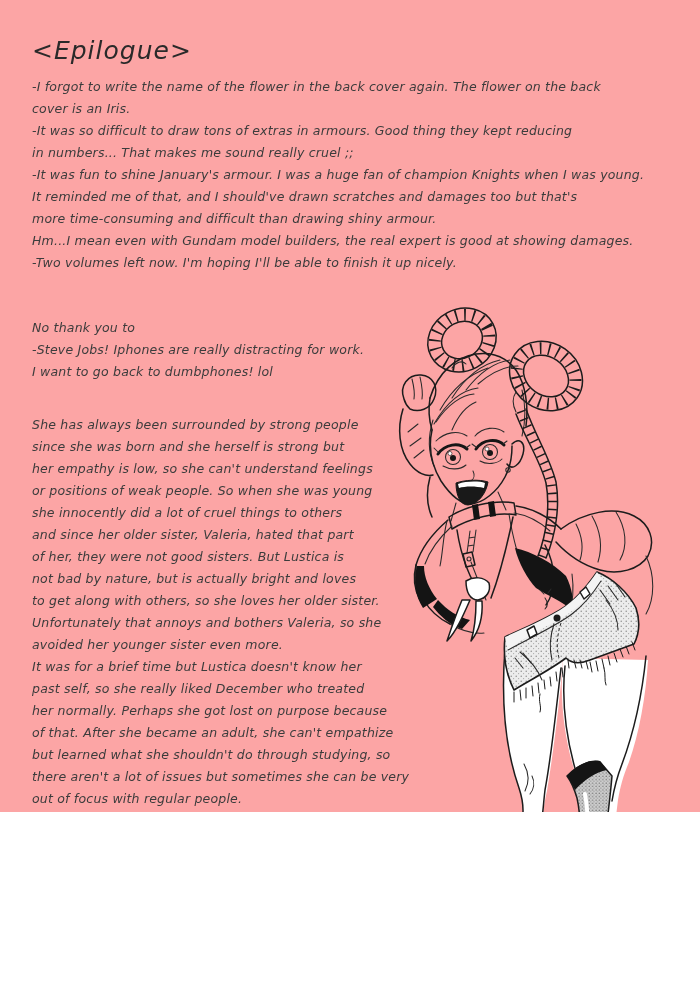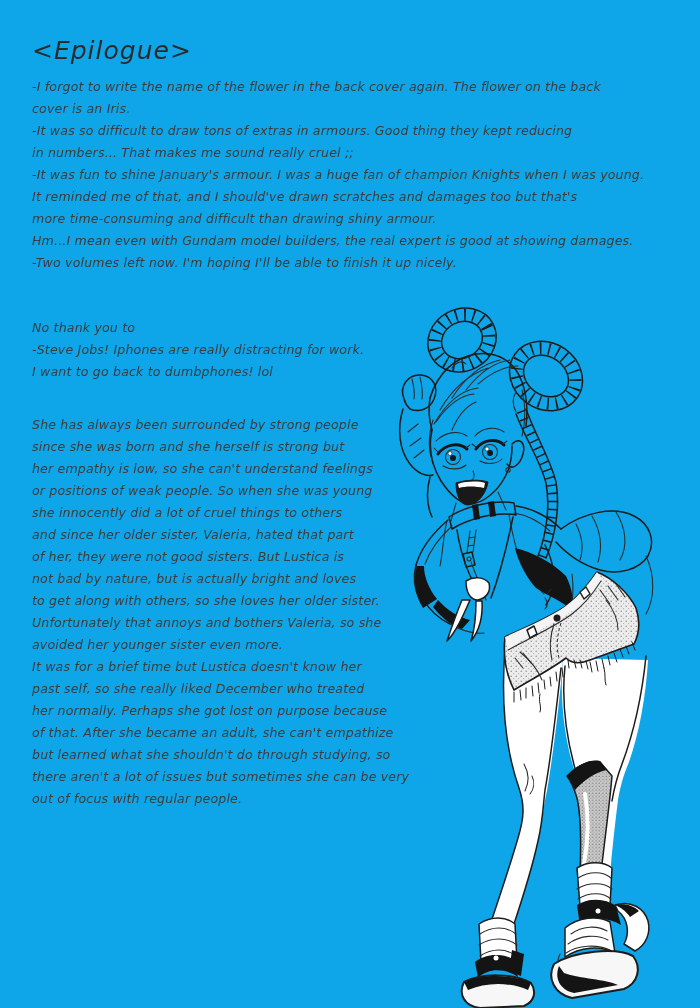--- a/index.html
+++ b/index.html
@@ -1,17 +1,17 @@
 <!DOCTYPE html>
 <html><head>
 <meta charset="utf-8">
 <style>
   html,body{margin:0;padding:0;background:#ffffff;}
   .page{
-    position:relative;width:700px;height:1008px;background:#0ea5e9;
+    position:relative;width:700px;height:812px;background:#fca5a5;
     overflow:hidden;font-family:"DejaVu Sans",sans-serif;color:#383838;
   }
   .title{
     position:absolute;left:32px;top:36px;margin:0;
     font-size:25px;font-weight:500;font-style:italic;letter-spacing:1px;color:#2a2a2a;
   }
   .block{
     position:absolute;left:32px;white-space:pre-line;
     font-style:italic;font-size:12.5px;line-height:22px;
     letter-spacing:.2px;color:#3c3c3c;

